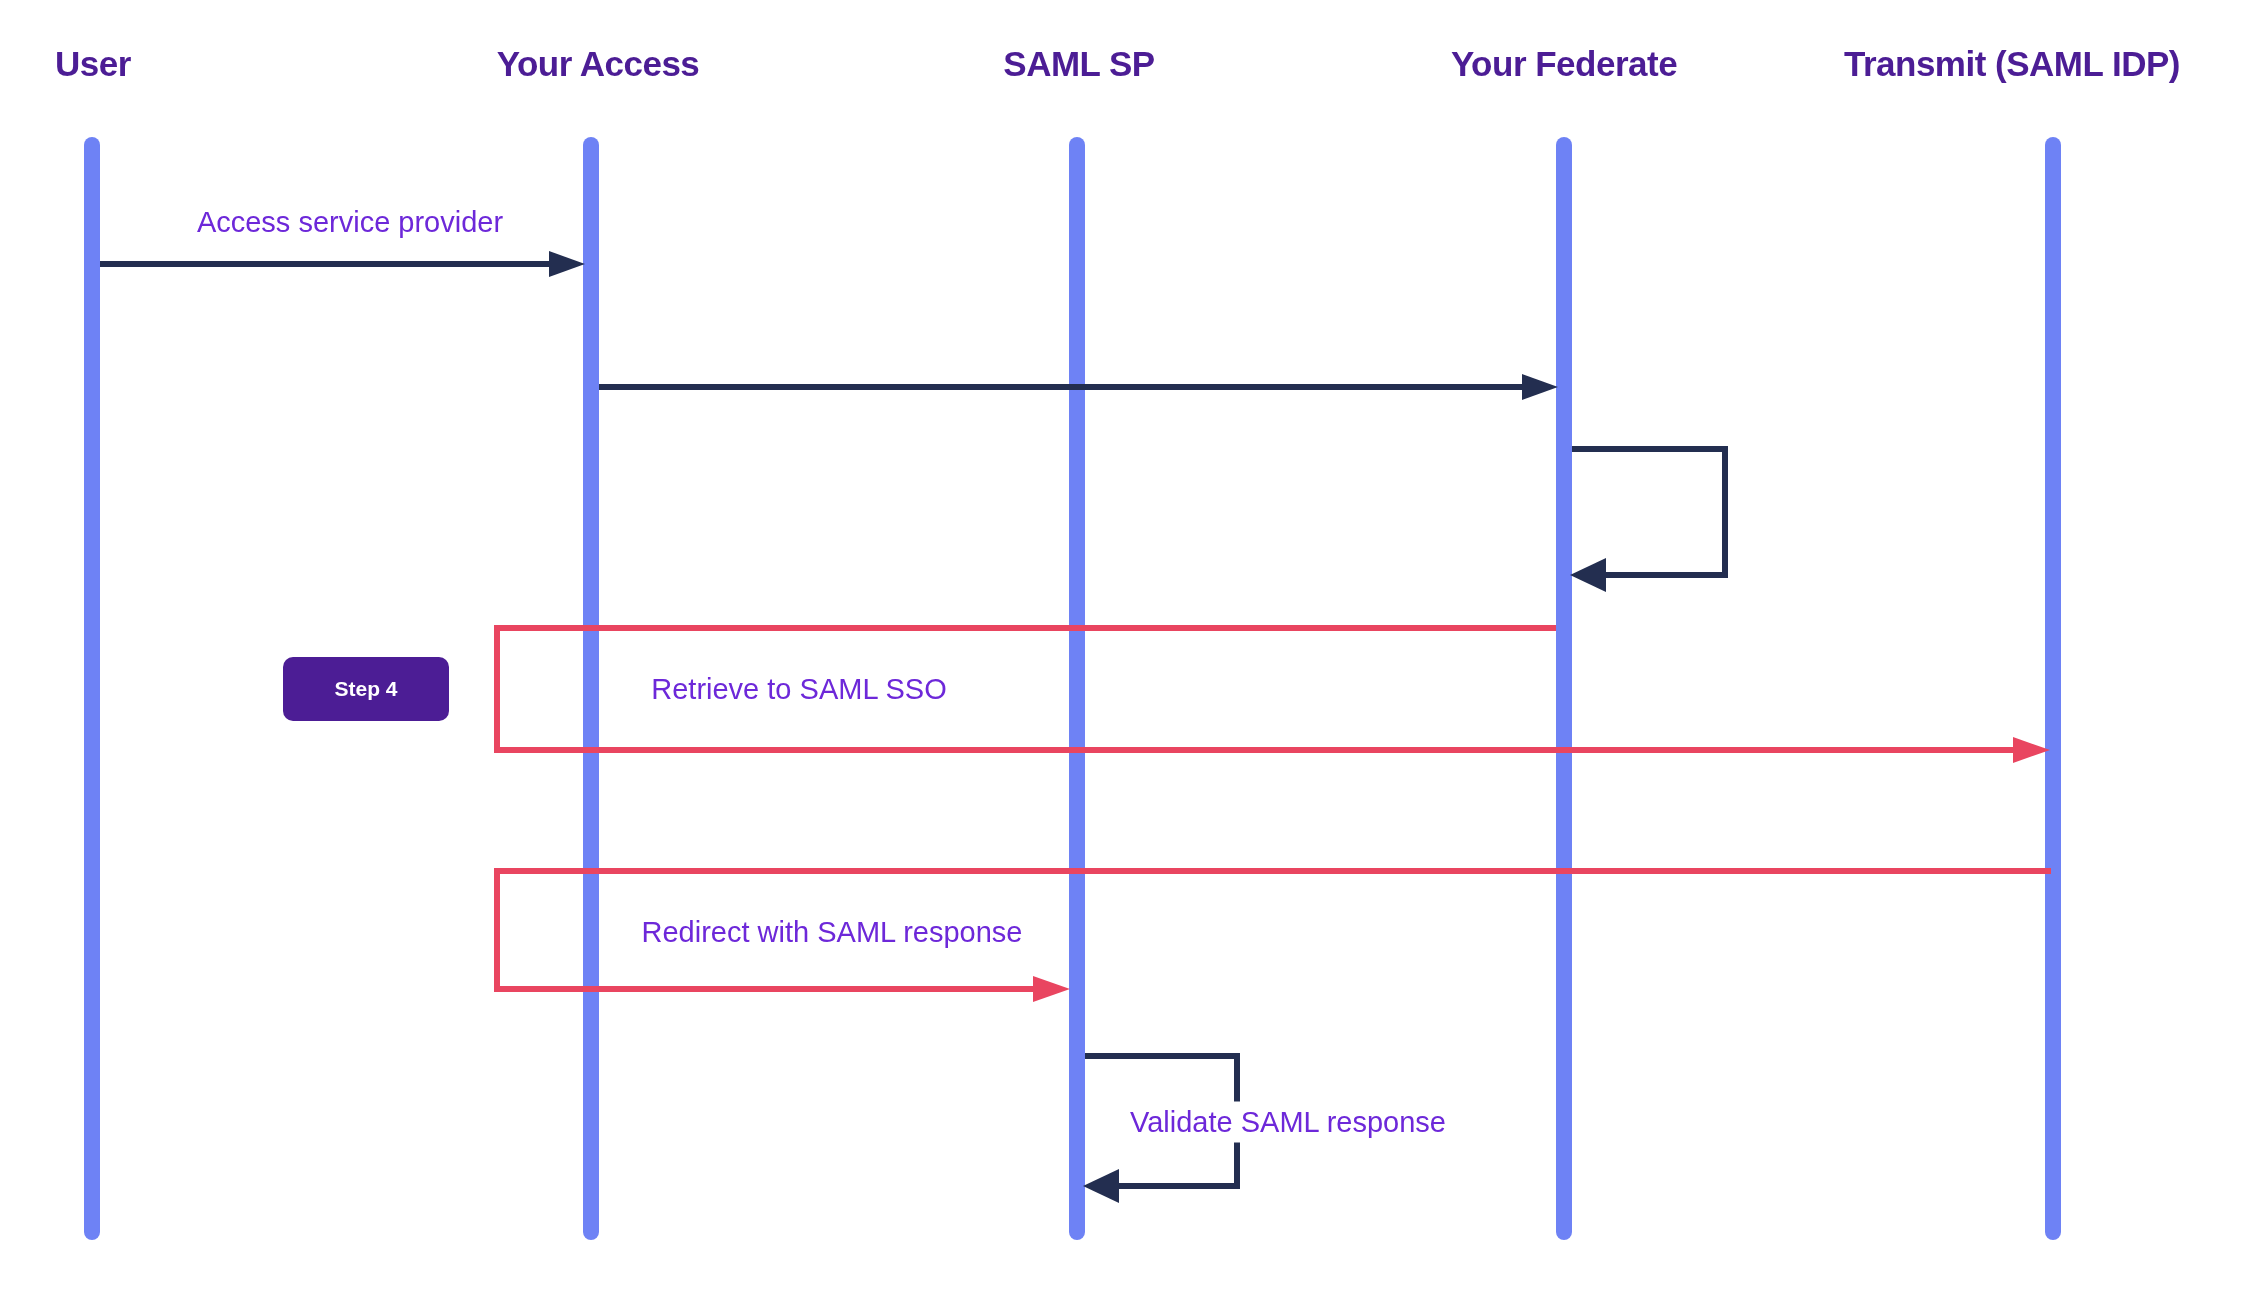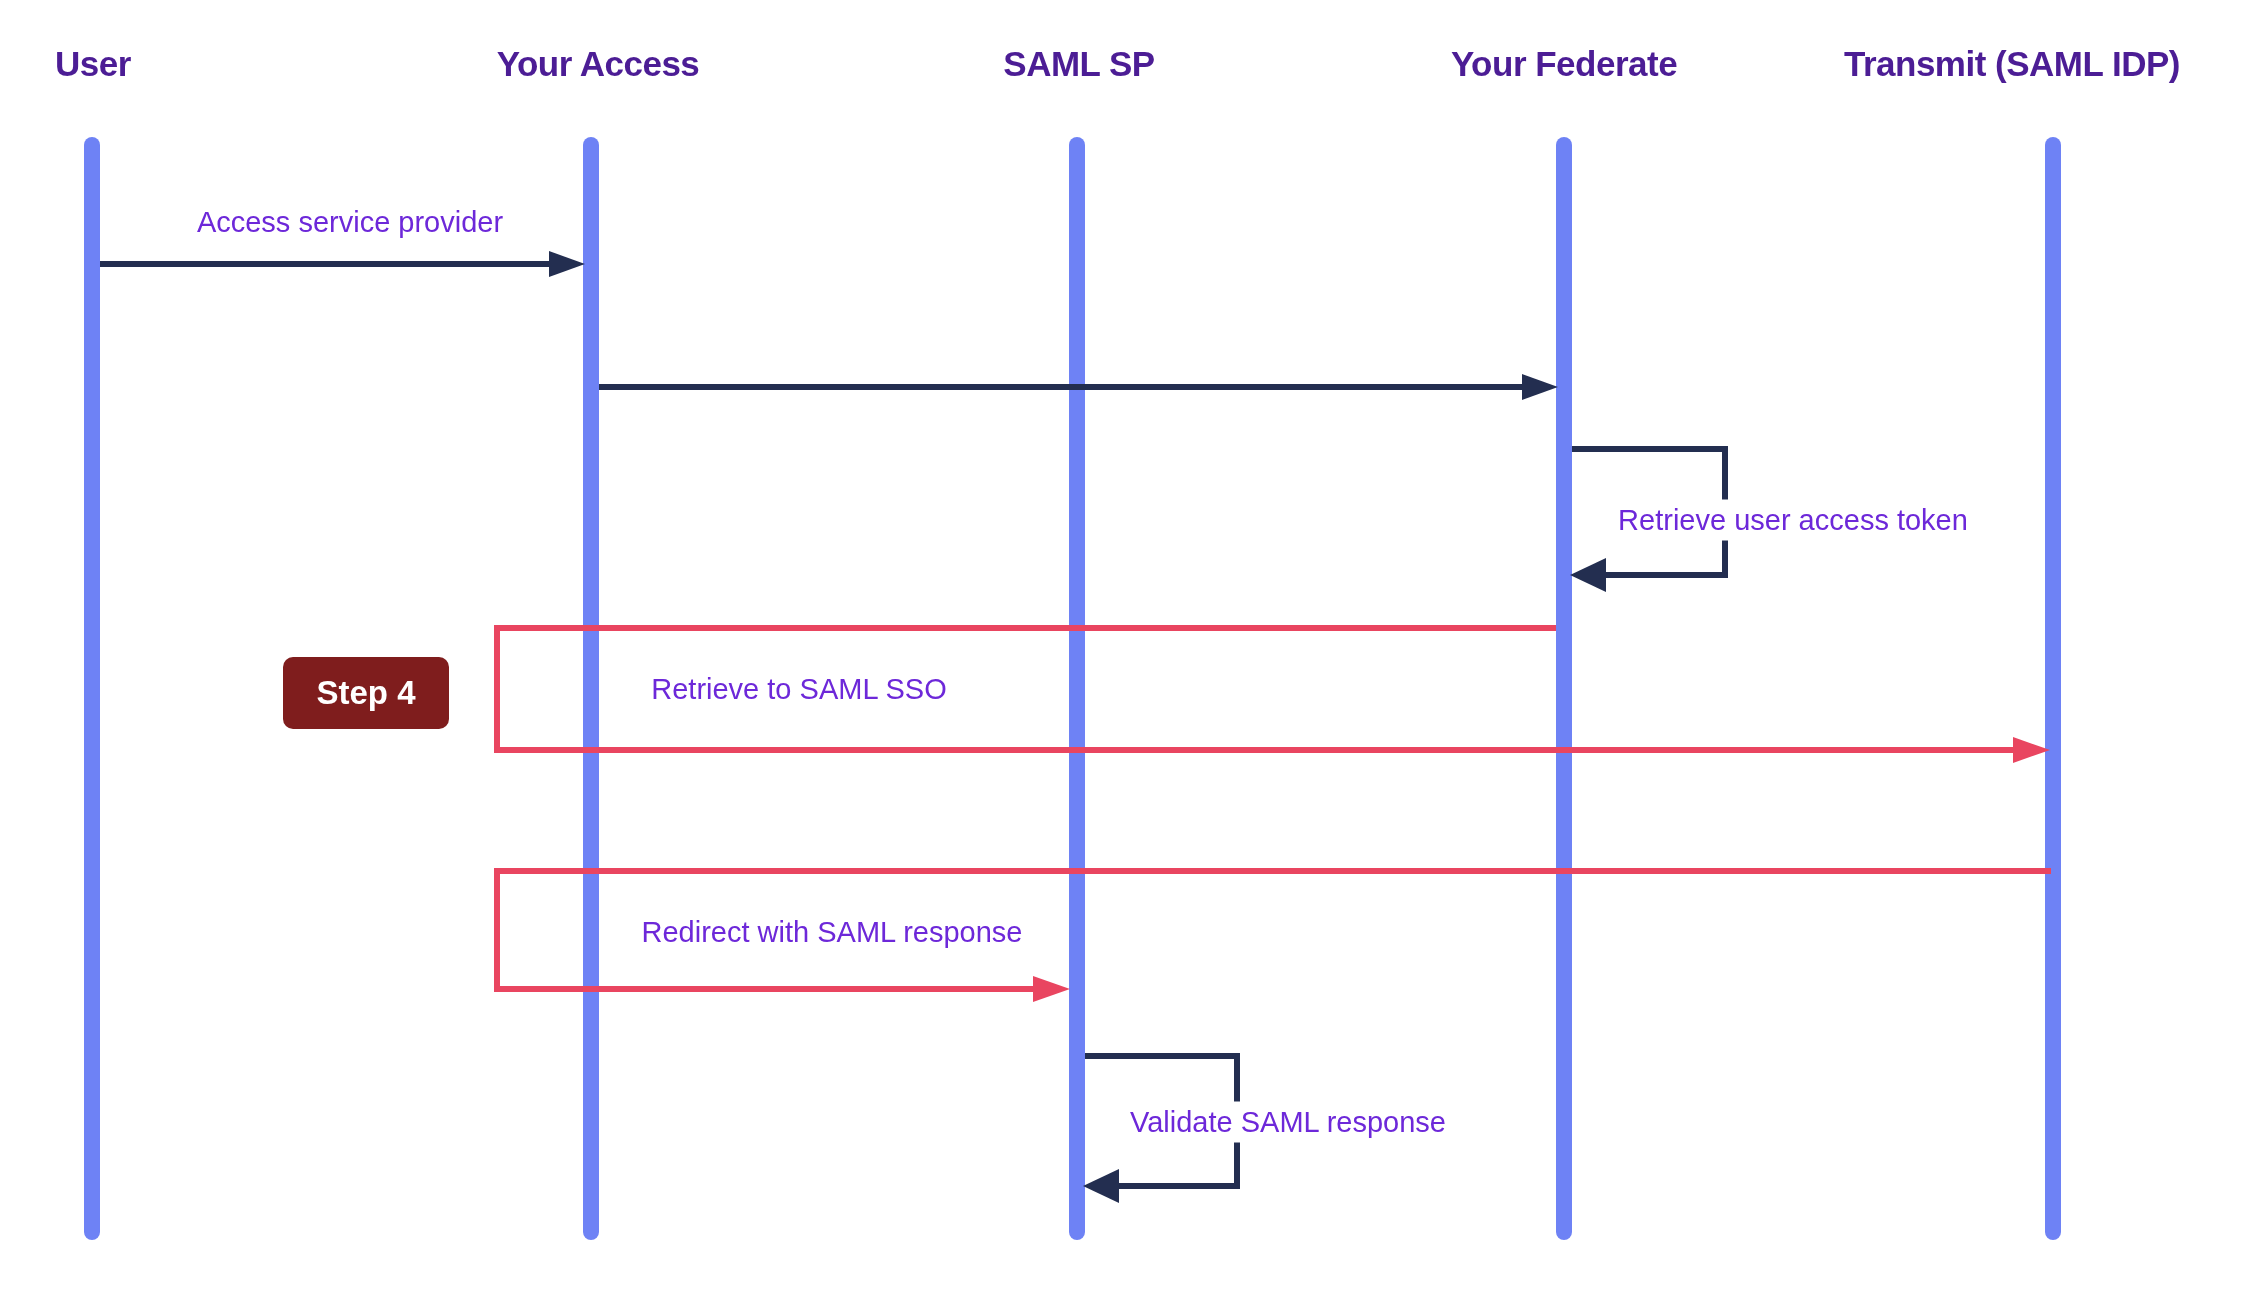--- a/index.html
+++ b/index.html
@@ -52,27 +52,27 @@
   }
   .msg-label.on-line {
     background: #ffffff;
     padding: 4px 10px;
   }
   .step-badge {
     position: absolute;
     left: 283px;
     top: 657px;
     width: 166px;
-    height: 72px;
-    background: #7f1d1d;
+    height: 64px;
+    background: #4c1d95;
     border-radius: 10px;
     display: flex;
     align-items: center;
     justify-content: center;
-    font-size: 33px;
+    font-size: 21px;
     font-weight: bold;
     color: #ffffff;
     white-space: nowrap;
   }
 </style>
 </head>
 <body>
 
 <div class="diagram">
 
@@ -103,20 +103,19 @@
     <polygon points="2050,750 2013,737 2013,763" fill="#e94560"></polygon>
 
     <polyline points="2051,871 497,871 497,989 1033,989" fill="none" stroke="#e94560" stroke-width="6"></polyline>
     <polygon points="1070,989 1033,976 1033,1002" fill="#e94560"></polygon>
 
     <polyline points="1085,1056 1237,1056 1237,1186 1117,1186" fill="none" stroke="#232e50" stroke-width="6"></polyline>
     <polygon points="1083,1186 1119,1169 1119,1203" fill="#232e50"></polygon>
   </svg>
 
   <div class="msg-label" style="left:350px; top:222px">Access service provider</div>
-  <div class="msg-label on-line" style="left:1793px; top:520px">Retrieve user access token</div>
   <div class="msg-label" style="left:799px; top:689px">Retrieve to SAML SSO</div>
   <div class="msg-label" style="left:832px; top:932px">Redirect with SAML response</div>
   <div class="msg-label on-line" style="left:1288px; top:1122px">Validate SAML response</div>
 
   <div class="step-badge">Step 4</div>
 
 </div>
 
 </body></html>

